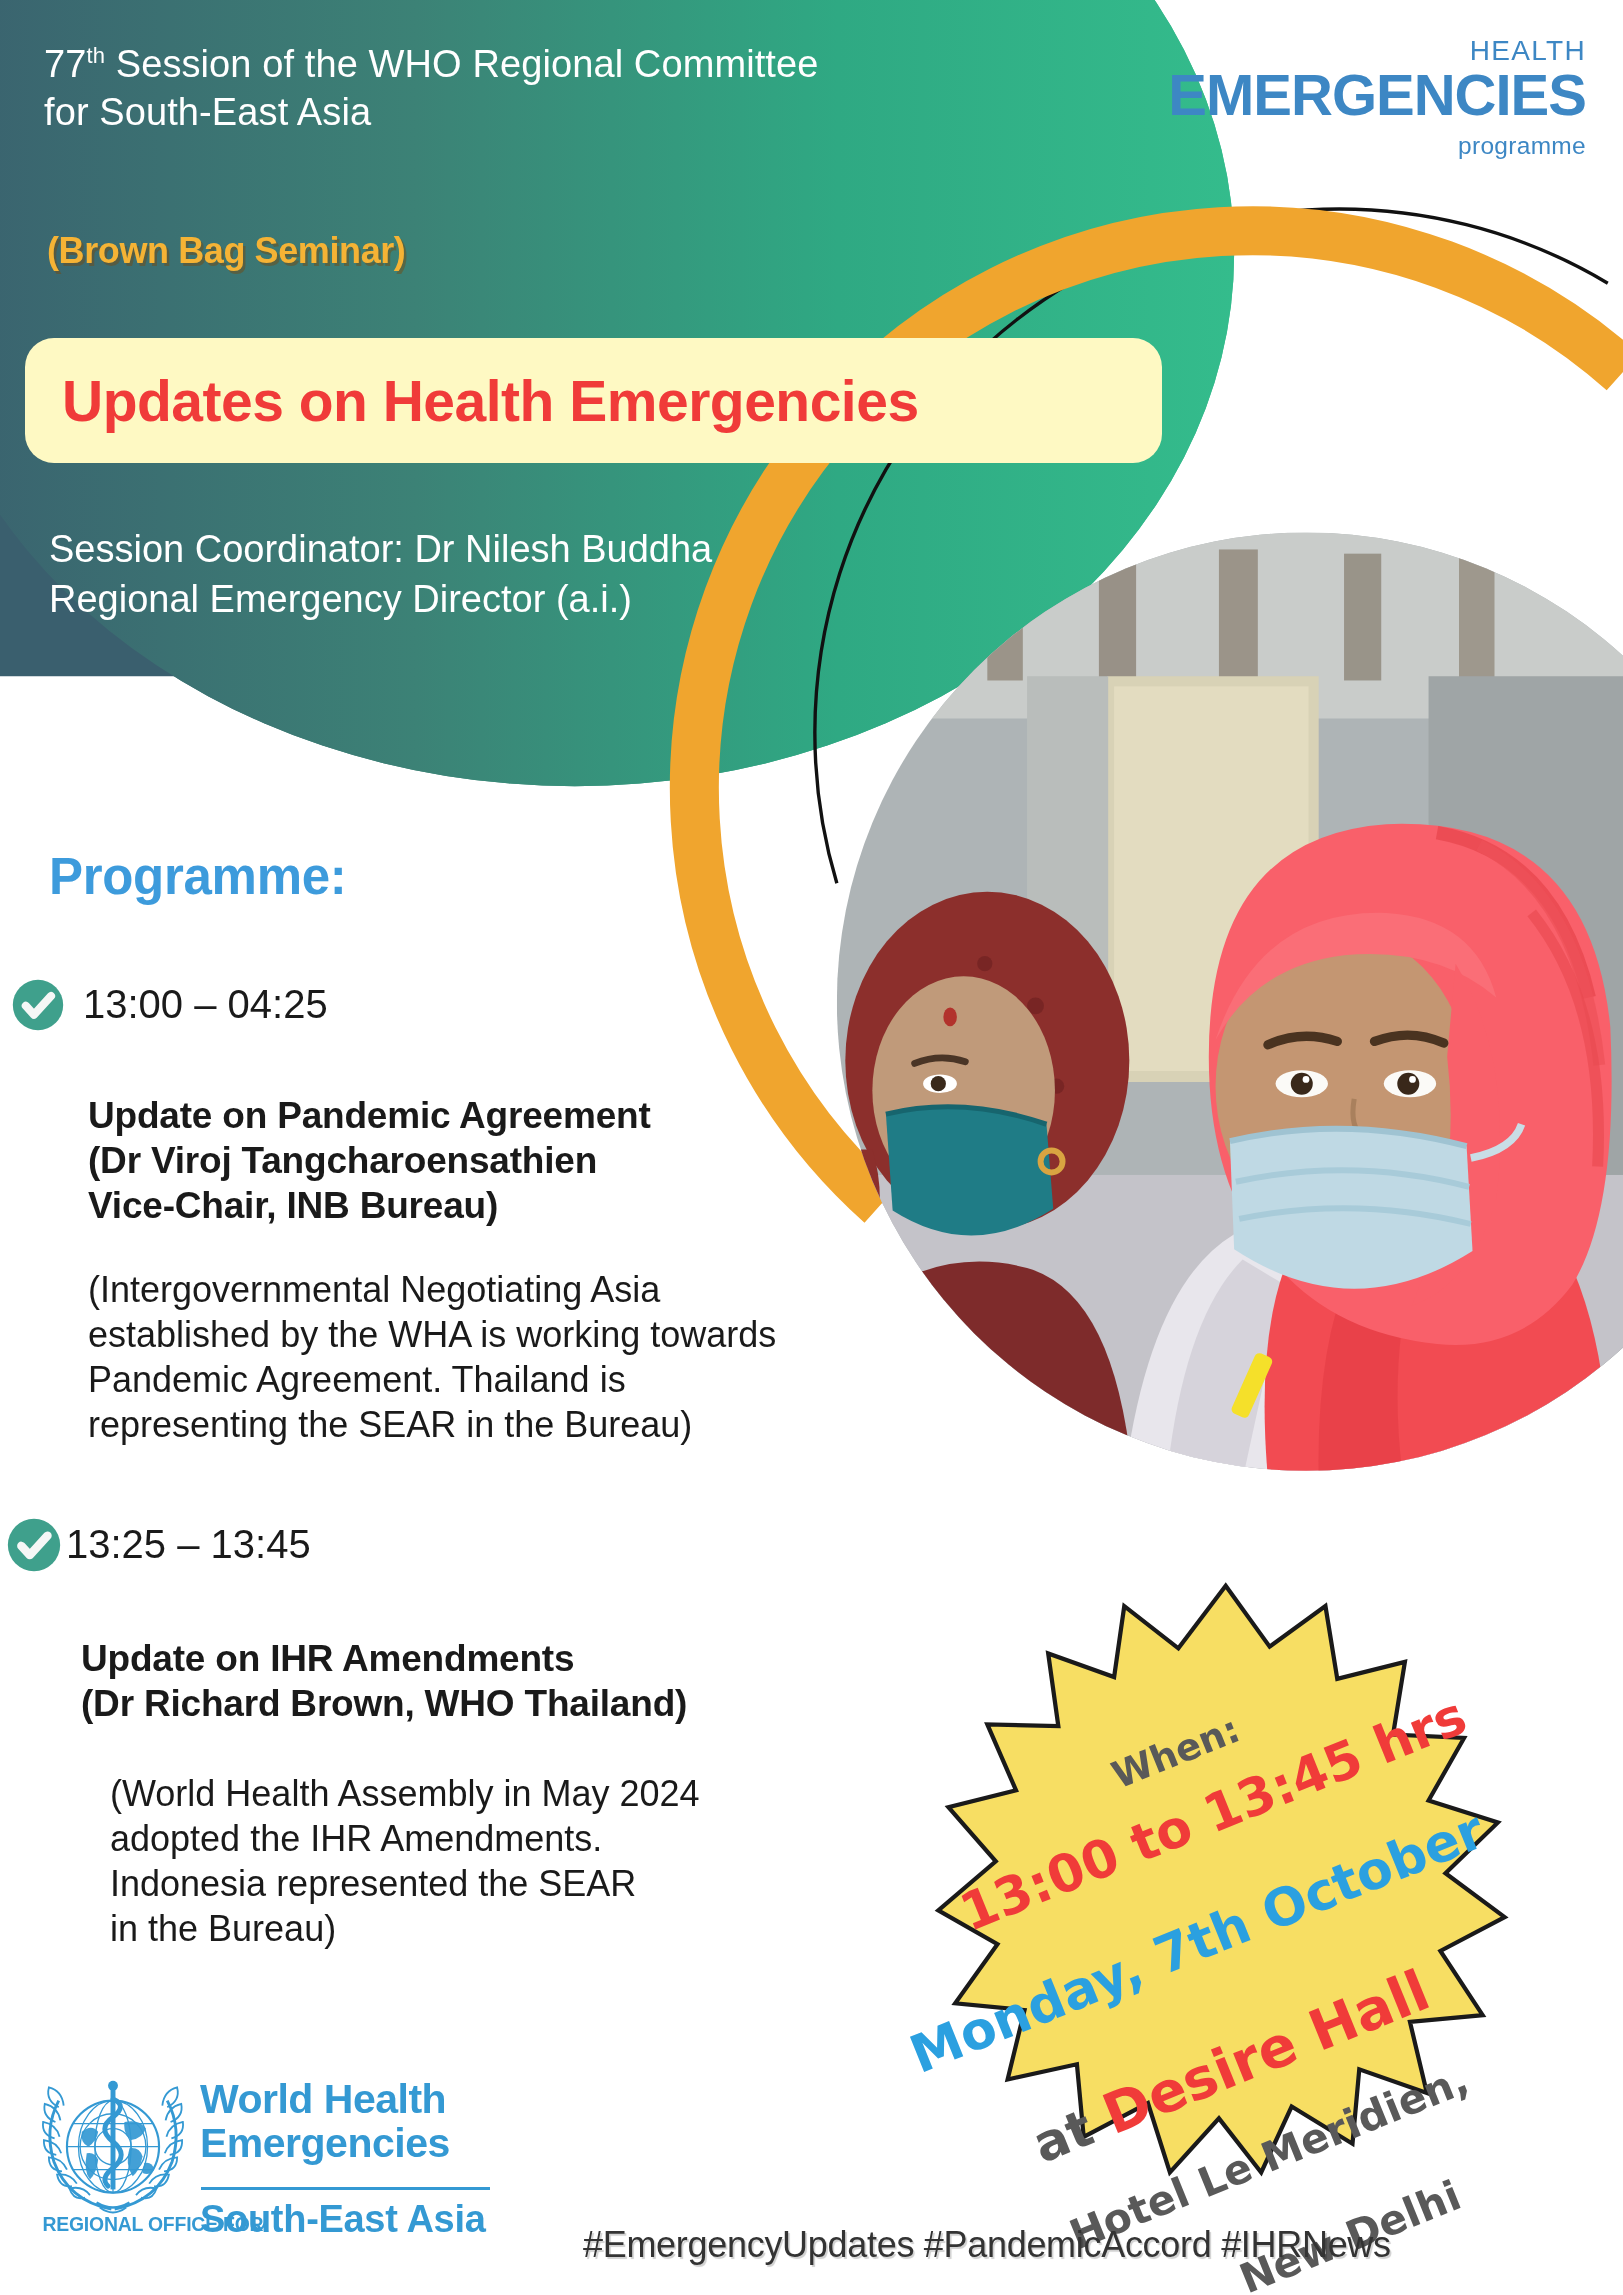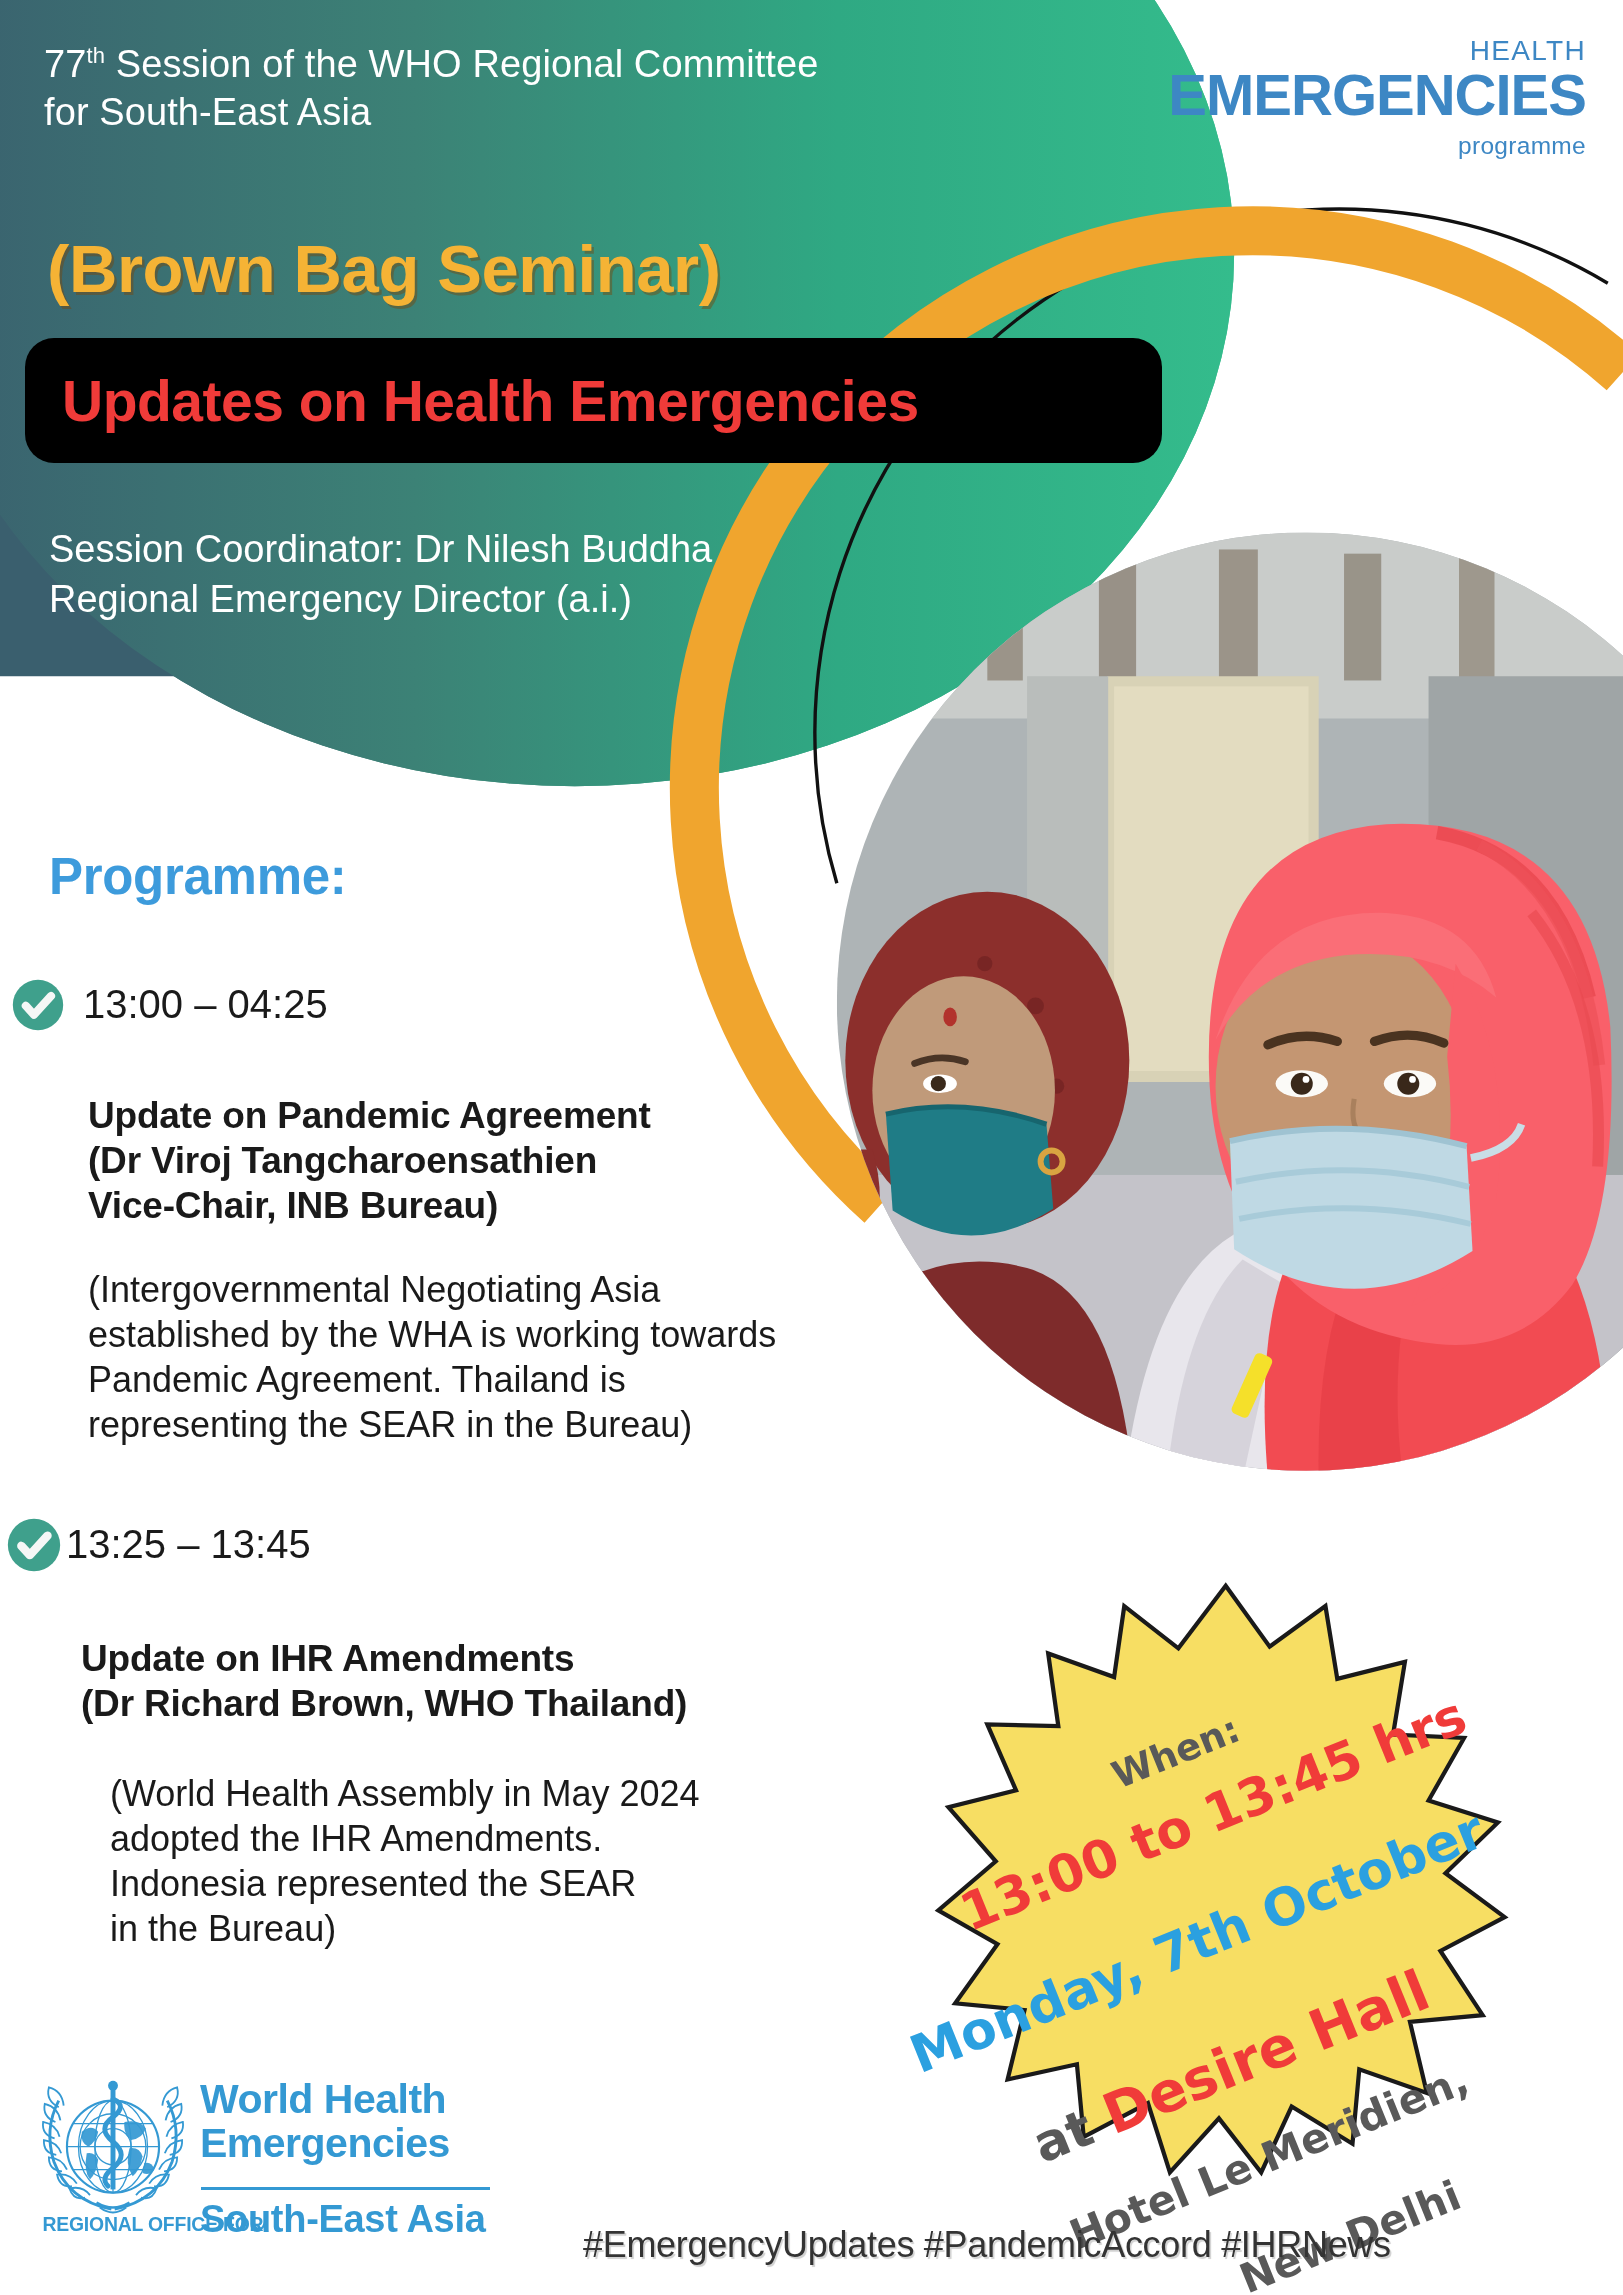--- a/index.html
+++ b/index.html
@@ -17,29 +17,29 @@
   
   .hdr-session {
     position:absolute; left:44px; top:41px; width:1116px;
     font-size:38px; line-height:1.26; color:#ffffff;
     font-weight:400; letter-spacing:0.1px;
   }
   .hdr-session sup { font-size:22px; vertical-align:super; line-height:0; }
 
   .bbs {
     position:absolute; left:47px; top:230px;
-    font-size:67px; font-weight:bold; color:#F5B335;
+    font-size:36px; font-weight:bold; color:#F5B335;
     letter-spacing:-0.4px;
     text-shadow:2.5px 2.5px 0 rgba(120,70,10,.45);
   }
 
   .title-pill {
     position:absolute; left:25px; top:338px;
     width:1137px; height:125px;
-    background:#000000; border-radius:29px;
+    background:#fef9c3; border-radius:29px;
     display:flex; align-items:center;
   }
   .title-pill span {
     padding-left:37px;
     font-size:57px; font-weight:bold; color:#F03B39;
     letter-spacing:-0.5px;
   }
 
   .coordinator {
     position:absolute; left:49px; top:524px; width:1015px;

